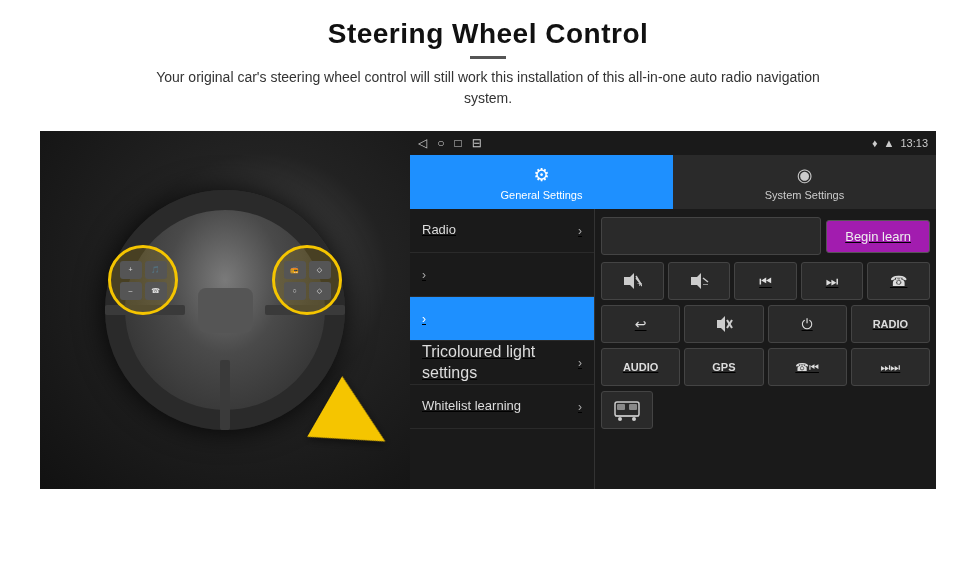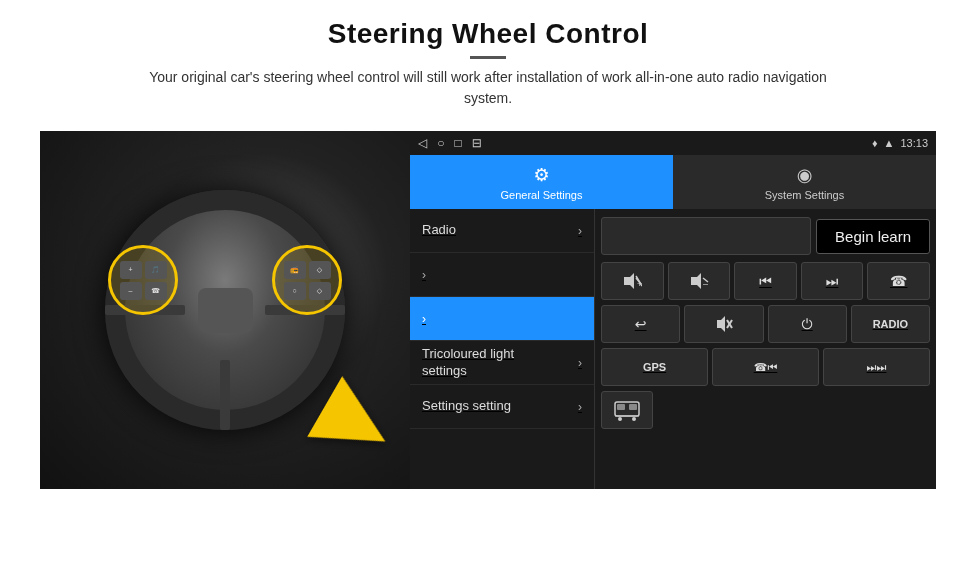--- a/index.html
+++ b/index.html
@@ -276,24 +276,24 @@
 
     .blank-box {
       flex: 1;
       height: 38px;
       background: #2a2a2a;
       border: 1px solid #444;
       border-radius: 3px;
     }
 
     .begin-learn-btn {
-      background: #000000;
+      background: #a21caf;
       border: 1px solid #555;
       color: #eee;
-      font-size: 15px;
+      font-size: 13px;
       padding: 8px 18px;
       cursor: pointer;
       border-radius: 3px;
       white-space: nowrap;
     }
 
     
     .ctrl-row {
       display: flex;
       gap: 4px;
@@ -318,21 +318,21 @@
       font-weight: bold;
     }
   </style>
 </head>
 <body>
 
 <div class="page-wrapper">
   <div class="title-section">
     <h1 class="main-title">Steering Wheel Control</h1>
     <div class="title-divider"></div>
-    <p class="subtitle">Your original car's steering wheel control will still work after installation of work all-in-one auto radio navigation system.</p>
+    <p class="subtitle">Your original car's steering wheel control will still work this installation of this all-in-one auto radio navigation system.</p>
   </div>
 
   <div class="content-area">
 
     <div class="image-panel">
       <div class="steering-wheel-bg">
 
         <div style="position:relative; width:260px; height:260px; display:flex; align-items:center; justify-content:center;">
 
           <div style="position:absolute; width:240px; height:240px; border-radius:50%; border:20px solid #2a2a2a; background:radial-gradient(ellipse at 50% 35%, #7a7a7a 0%, #4a4a4a 40%, #2a2a2a 100%); box-shadow: 0 0 30px rgba(0,0,0,0.9);"></div>
@@ -402,25 +402,25 @@
             <span class="menu-item-text">Radio</span>
             <span class="chevron">›</span>
           </div>
           <div class="menu-item">
             <span class="chevron">›</span>
           </div>
           <div class="menu-item active">
             <span class="chevron">›</span>
           </div>
           <div class="menu-item">
-            <span class="menu-item-text" style="font-size:13px;">Tricoloured light<br>settings</span>
+            <span class="menu-item-text" style="font-size:16px;">Tricoloured light<br>settings</span>
             <span class="chevron">›</span>
           </div>
           <div class="menu-item">
-            <span class="menu-item-text">Settings setting</span>
+            <span class="menu-item-text">Whitelist learning</span>
             <span class="chevron">›</span>
           </div>
         </div>
 
         <div class="controls-panel">
 
           <div class="radio-row">
             <div class="blank-box"></div>
             <button class="begin-learn-btn">Begin learn</button>
           </div>
@@ -453,20 +453,21 @@
                   <polygon points="2,4 6,4 10,0 10,16 6,12 2,12" fill="#ccc"></polygon>
                   <line x1="12" y1="4" x2="17" y2="12" stroke="#ccc" stroke-width="2"></line>
                   <line x1="17" y1="4" x2="12" y2="12" stroke="#ccc" stroke-width="2"></line>
                 </svg>
             </div>
             <div class="ctrl-btn">⏻</div>
             <div class="ctrl-btn text-btn">RADIO</div>
           </div>
 
           <div class="ctrl-row">
+            <div class="ctrl-btn text-btn">AUDIO</div>
             <div class="ctrl-btn text-btn">GPS</div>
             <div class="ctrl-btn">
               <span style="font-size:11px;">☎⏮</span>
             </div>
             <div class="ctrl-btn">
               <span style="font-size:11px;">⏭⏭</span>
             </div>
           </div>
 
           <div class="ctrl-row">

